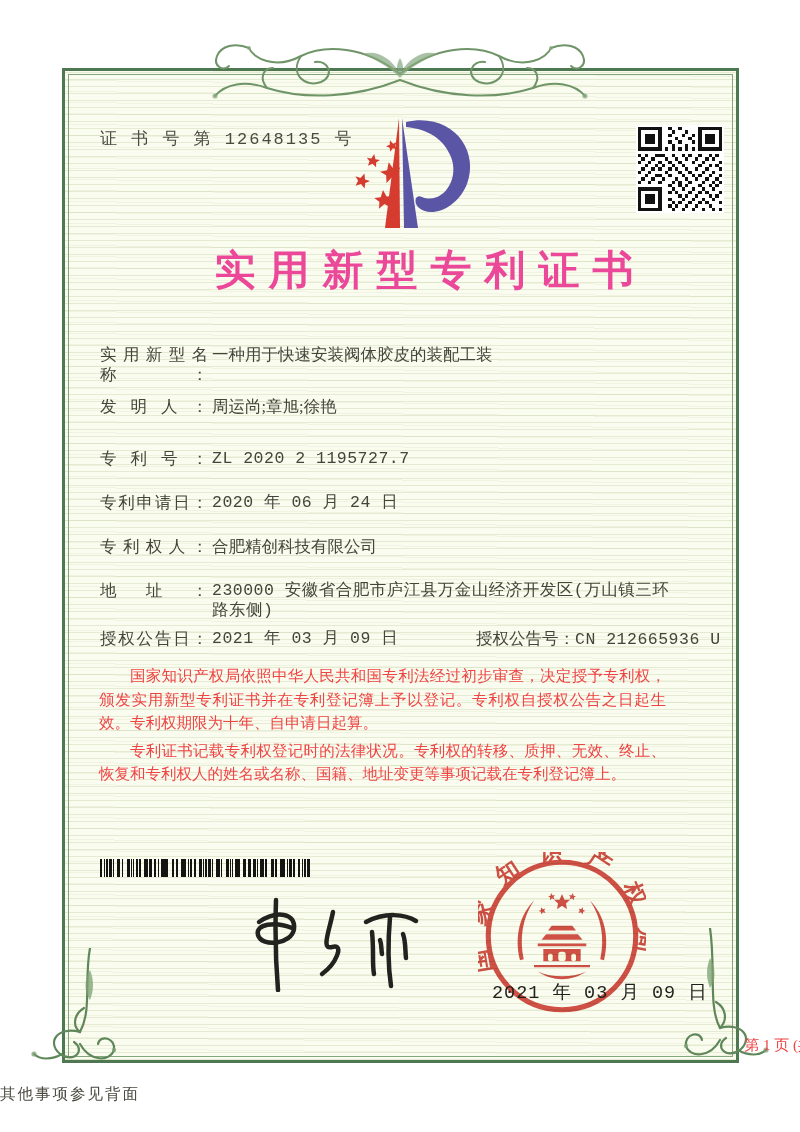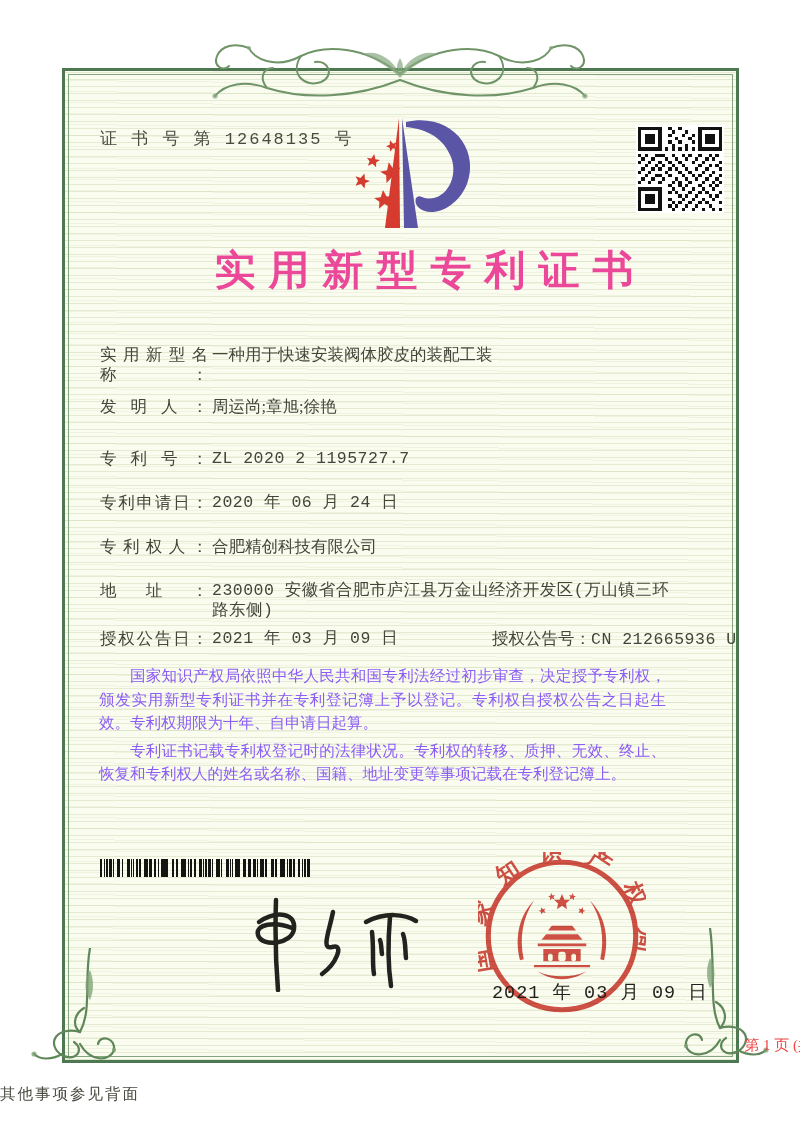--- a/index.html
+++ b/index.html
@@ -17,22 +17,22 @@
            font-family:"Liberation Mono","Liberation Serif",serif;}
   .title{left:0;right:0;top:243px;text-align:center;font-size:41px;font-weight:700;
          letter-spacing:13px;color:#ec4899;text-indent:13px;}
   .logo{left:330px;top:110px;width:152px;height:122px;}
   .qr{left:636px;top:125px;width:84px;height:84px;background:#fff;padding:2px;}
   .row{position:absolute;left:100px;width:600px;font-size:16.5px;line-height:20px;color:#45443a;}
   .flabel{display:inline-block;width:108px;text-align:justify;text-align-last:justify;vertical-align:top;}
   .fvalue{display:inline-block;vertical-align:top;margin-left:4px;max-width:470px;}
   .num{font-family:"Liberation Mono","Liberation Serif",serif;letter-spacing:.5px;}
   .r0{top:345px}.r1{top:397px}.r2{top:449px}.r3{top:493px}.r4{top:537px}.r5{top:581px}.r6{top:629px}
-  .grant2{position:absolute;left:392px;top:0;white-space:nowrap;}
-  .paras{left:99px;top:664px;width:567px;font-size:15.5px;line-height:23.5px;color:#8b5cf6;text-align:justify;}
+  .grant2{position:absolute;left:376px;top:0;white-space:nowrap;}
+  .paras{left:99px;top:664px;width:567px;font-size:15.5px;line-height:23.5px;color:#ef4444;text-align:justify;}
   .paras p{margin:0 0 4px 0;text-indent:2em;}
   .barcode{left:100px;top:859px;width:211px;height:18px;
      background-image:
        repeating-linear-gradient(90deg,#141412 0 2px,rgba(0,0,0,0) 2px 4px,#141412 4px 5px,rgba(0,0,0,0) 5px 9px,#141412 9px 12px,rgba(0,0,0,0) 12px 13px,#141412 13px 14px,rgba(0,0,0,0) 14px 18px),
        repeating-linear-gradient(90deg,#141412 0 1px,rgba(0,0,0,0) 1px 6px,#141412 6px 8px,rgba(0,0,0,0) 8px 11px);}
   .director{left:100px;top:920px;font-size:16.5px;line-height:37px;color:#3c3b33;}
   .sig{left:233px;top:890px;width:190px;height:102px;}
   .seal{left:478px;top:852px;width:168px;height:168px;opacity:.92;mix-blend-mode:multiply;}
   .seal-date{left:492px;top:979px;font-size:18.5px;letter-spacing:1px;color:#1f1f1c;z-index:5;
              font-family:"Liberation Mono","Liberation Serif",serif;}

